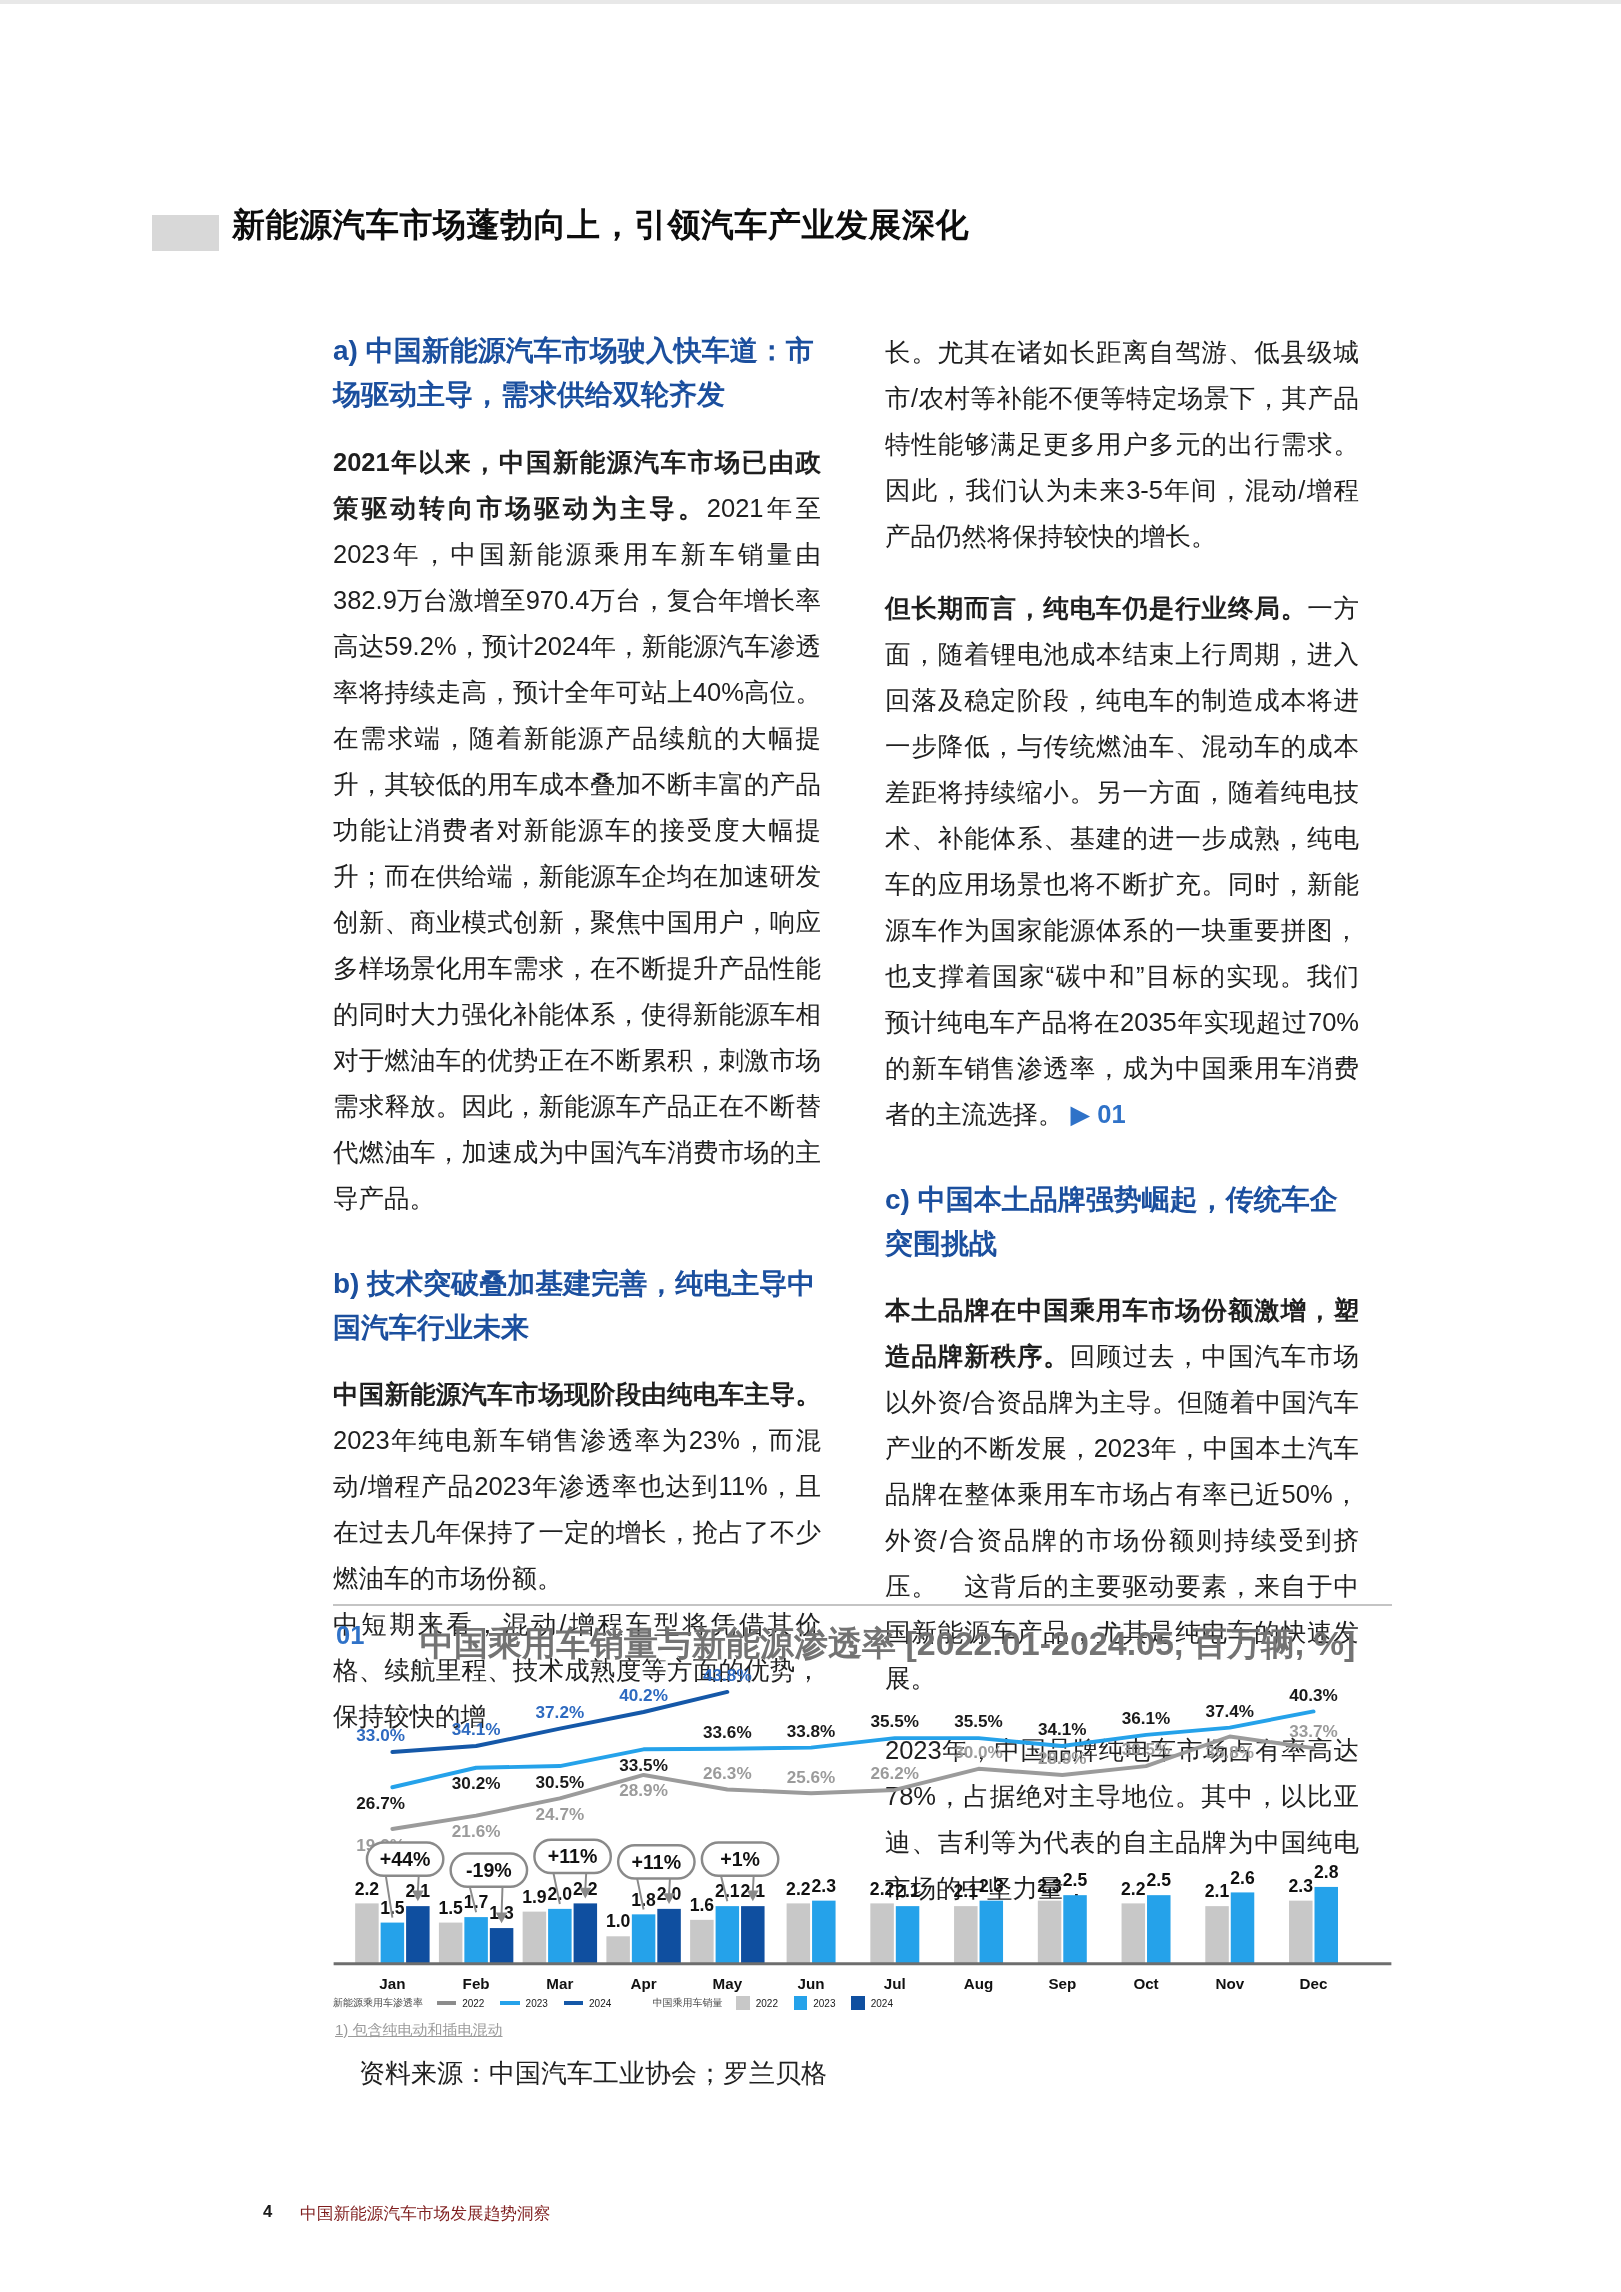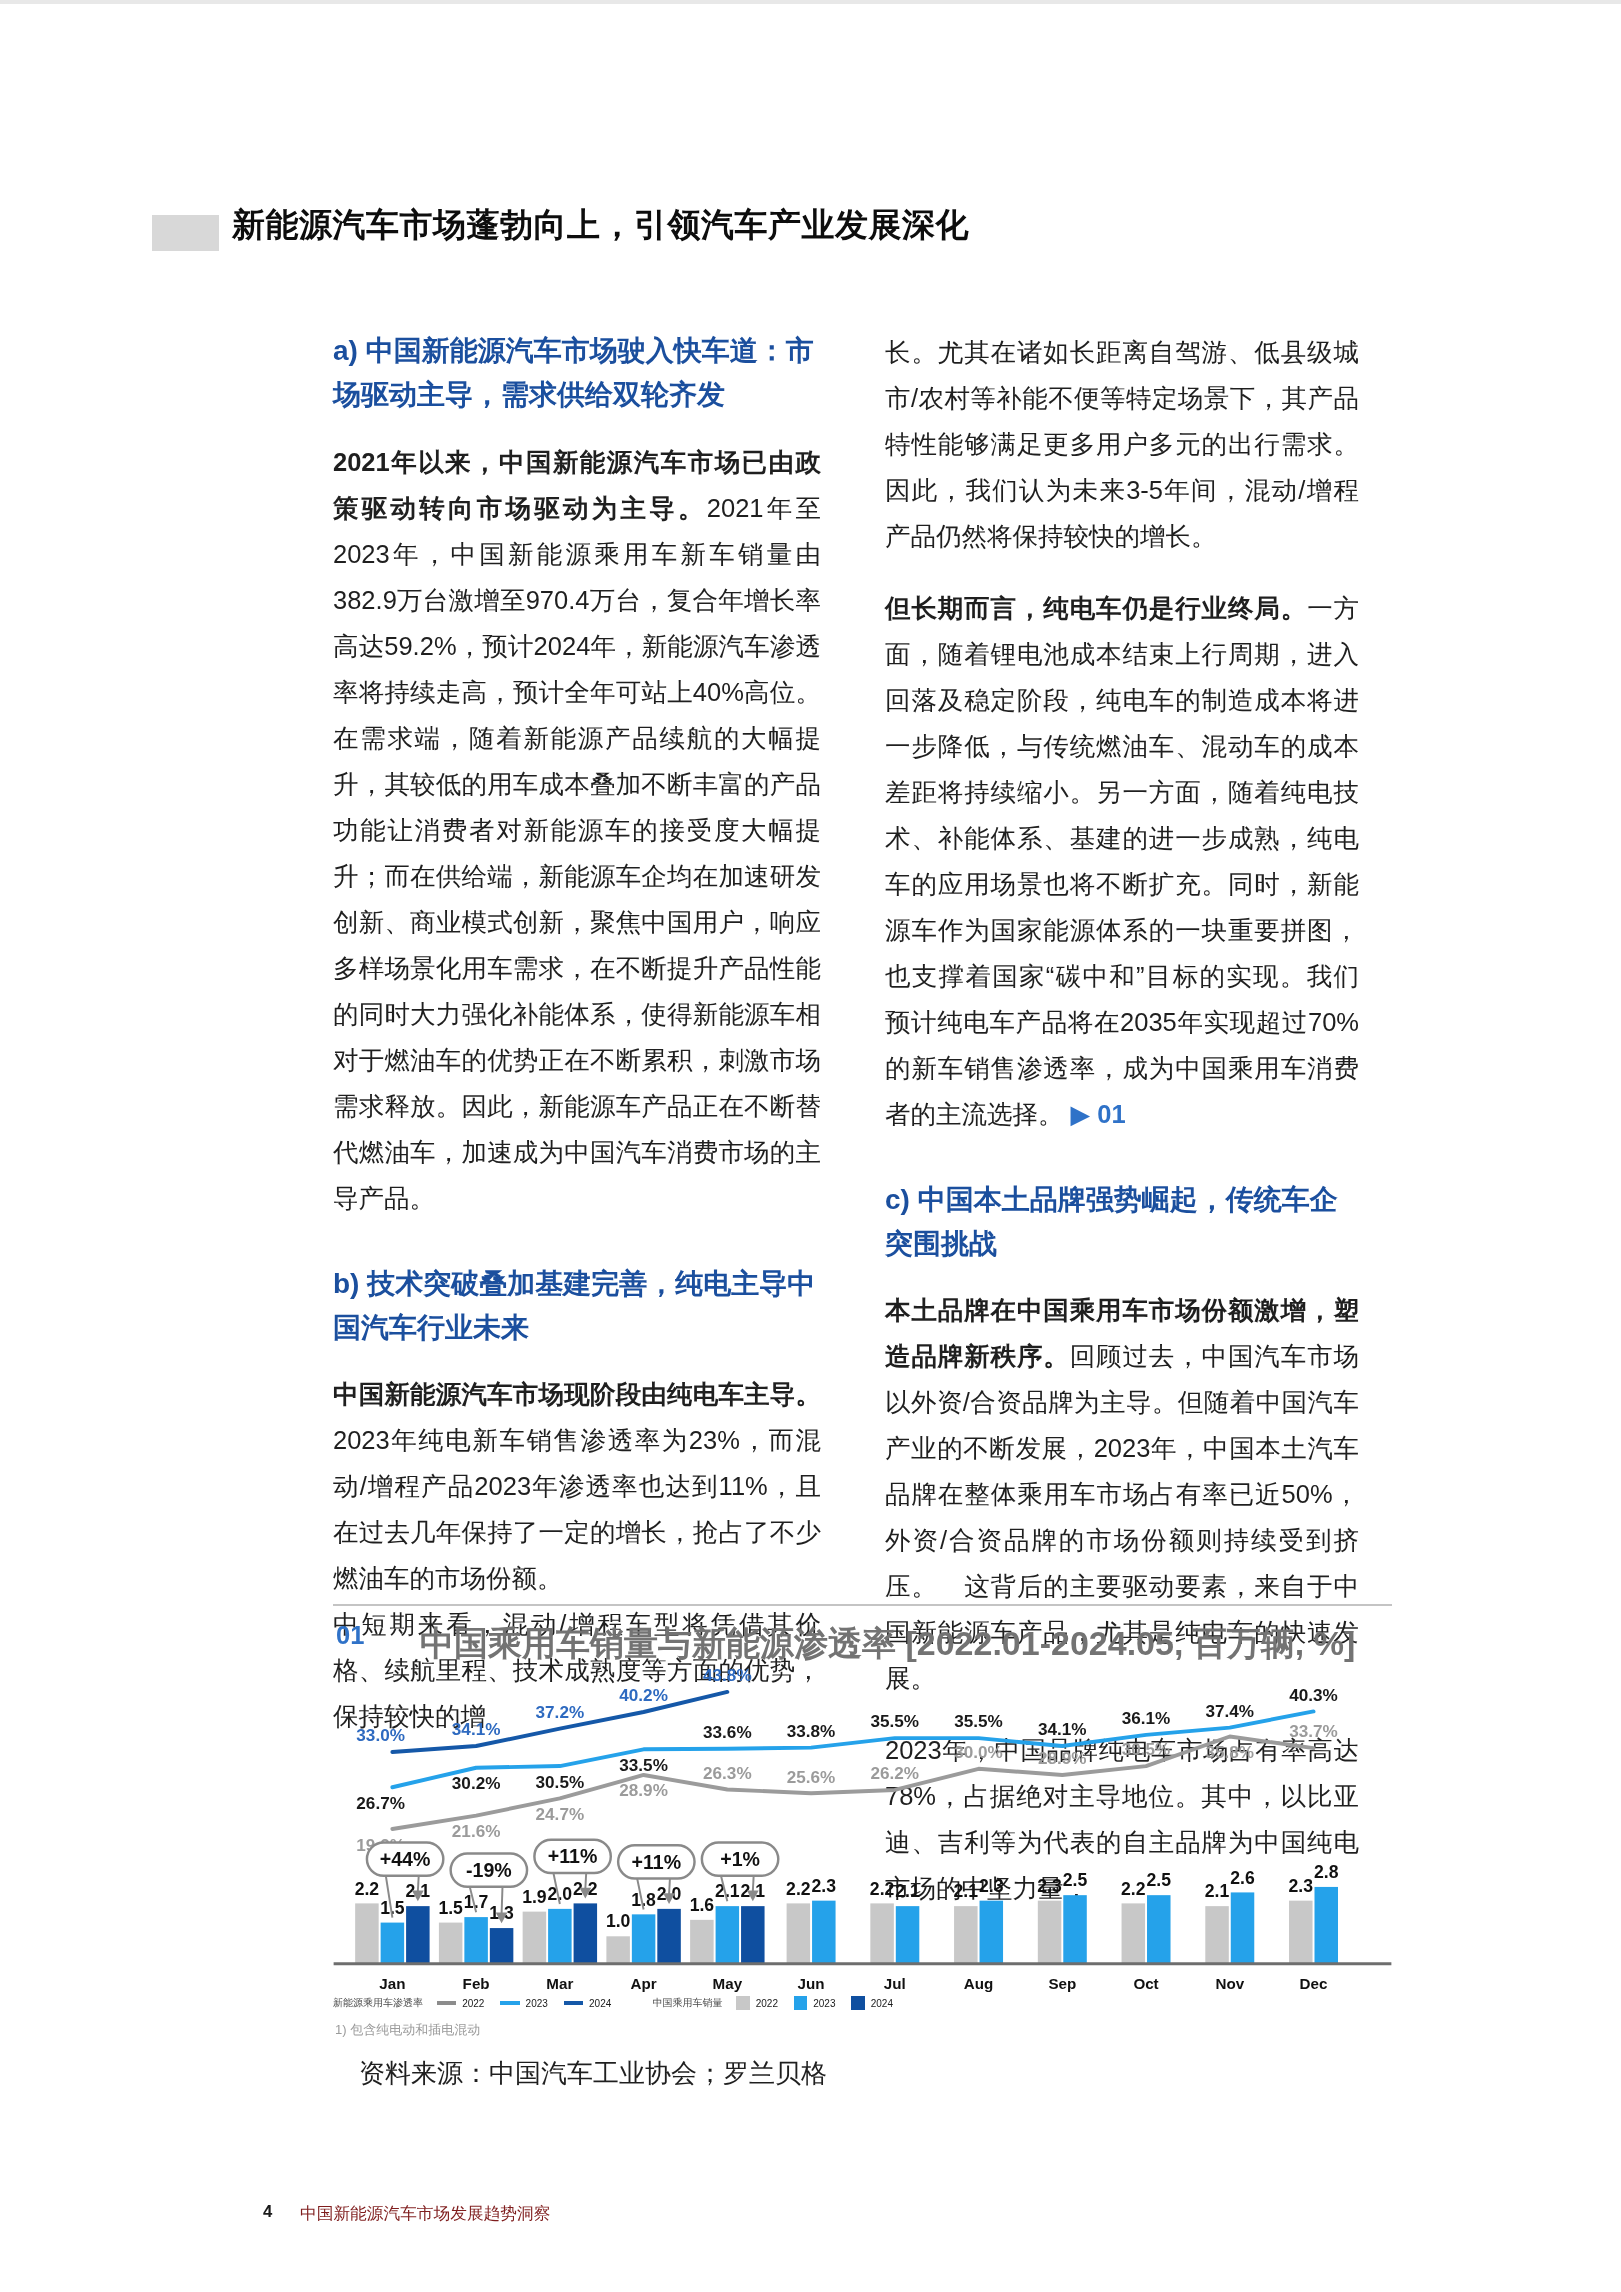--- a/index.html
+++ b/index.html
@@ -20,21 +20,21 @@
   .fig-num{position:absolute;left:336px;top:1617px;font-size:25.5px;font-weight:700;color:#2f72c8;}
   .fig-title{position:absolute;left:420px;top:1617px;font-size:34px;font-weight:700;color:#737373;}
   .chart-wrap{position:absolute;left:333px;top:1661px;width:1059px;height:333px;}
   .legend{position:absolute;left:333px;top:1992px;display:flex;align-items:center;
           font-size:10px;color:#1a1a1a;white-space:nowrap;}
   .lg-label{color:#4a4a4a;margin-right:13.7px;}
   .lg-label2{margin-left:25.5px;}
   .lg-item{display:flex;align-items:center;margin-right:15.7px;}
   .lg-line{width:19.6px;height:3.9px;margin-right:5.9px;}
   .lg-sq{width:13.7px;height:13.7px;margin-right:5.9px;}
-  .footnote{position:absolute;left:335px;top:2017px;font-size:13px;color:#9b9b9b;}
+  .footnote{position:absolute;left:335px;top:2017px;font-size:15px;color:#9b9b9b;text-decoration:underline;}
   .source{position:absolute;left:359px;top:2052px;font-size:26px;color:#1f1f1f;}
   .footer-page{position:absolute;left:263px;top:2198px;font-size:16.7px;font-weight:700;color:#1a1a1a;}
   .footer-title{position:absolute;left:300px;top:2198px;font-size:16.7px;color:#7f1d1d;}
   svg text{font-family:"Liberation Sans","DejaVu Sans",sans-serif;}
 </style>
 </head>
 <body>
 
 <div class="page">
 

